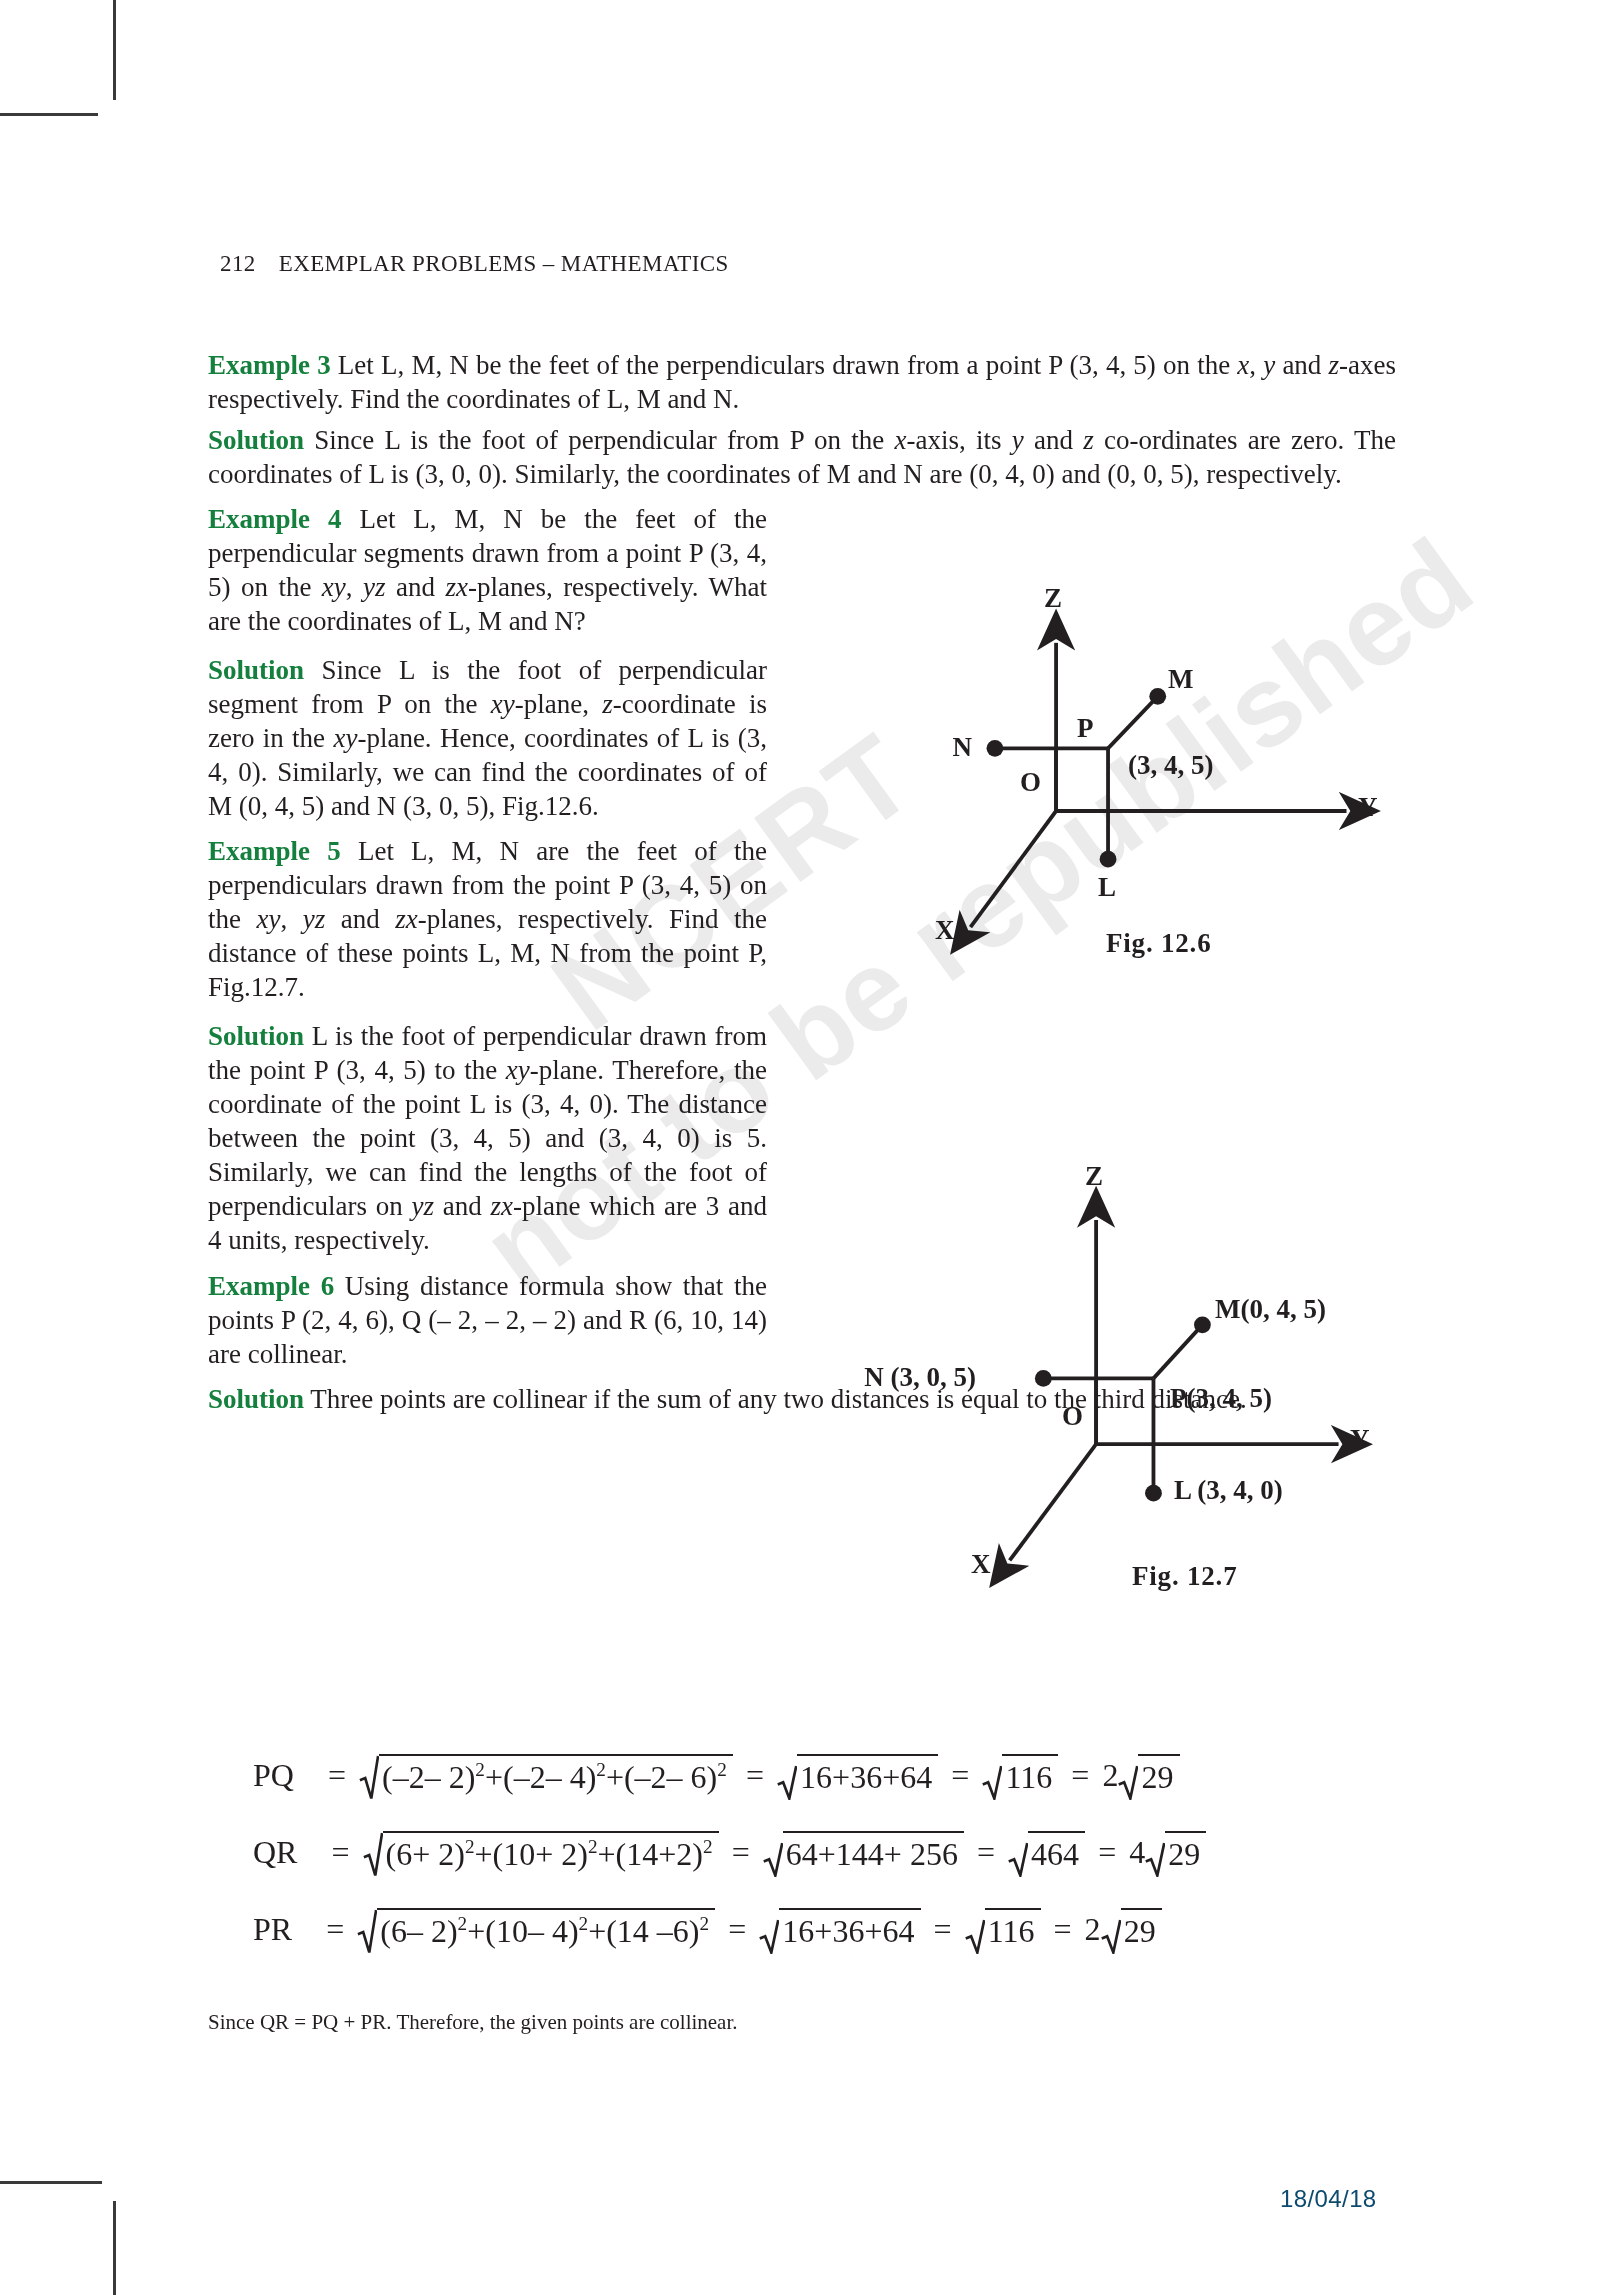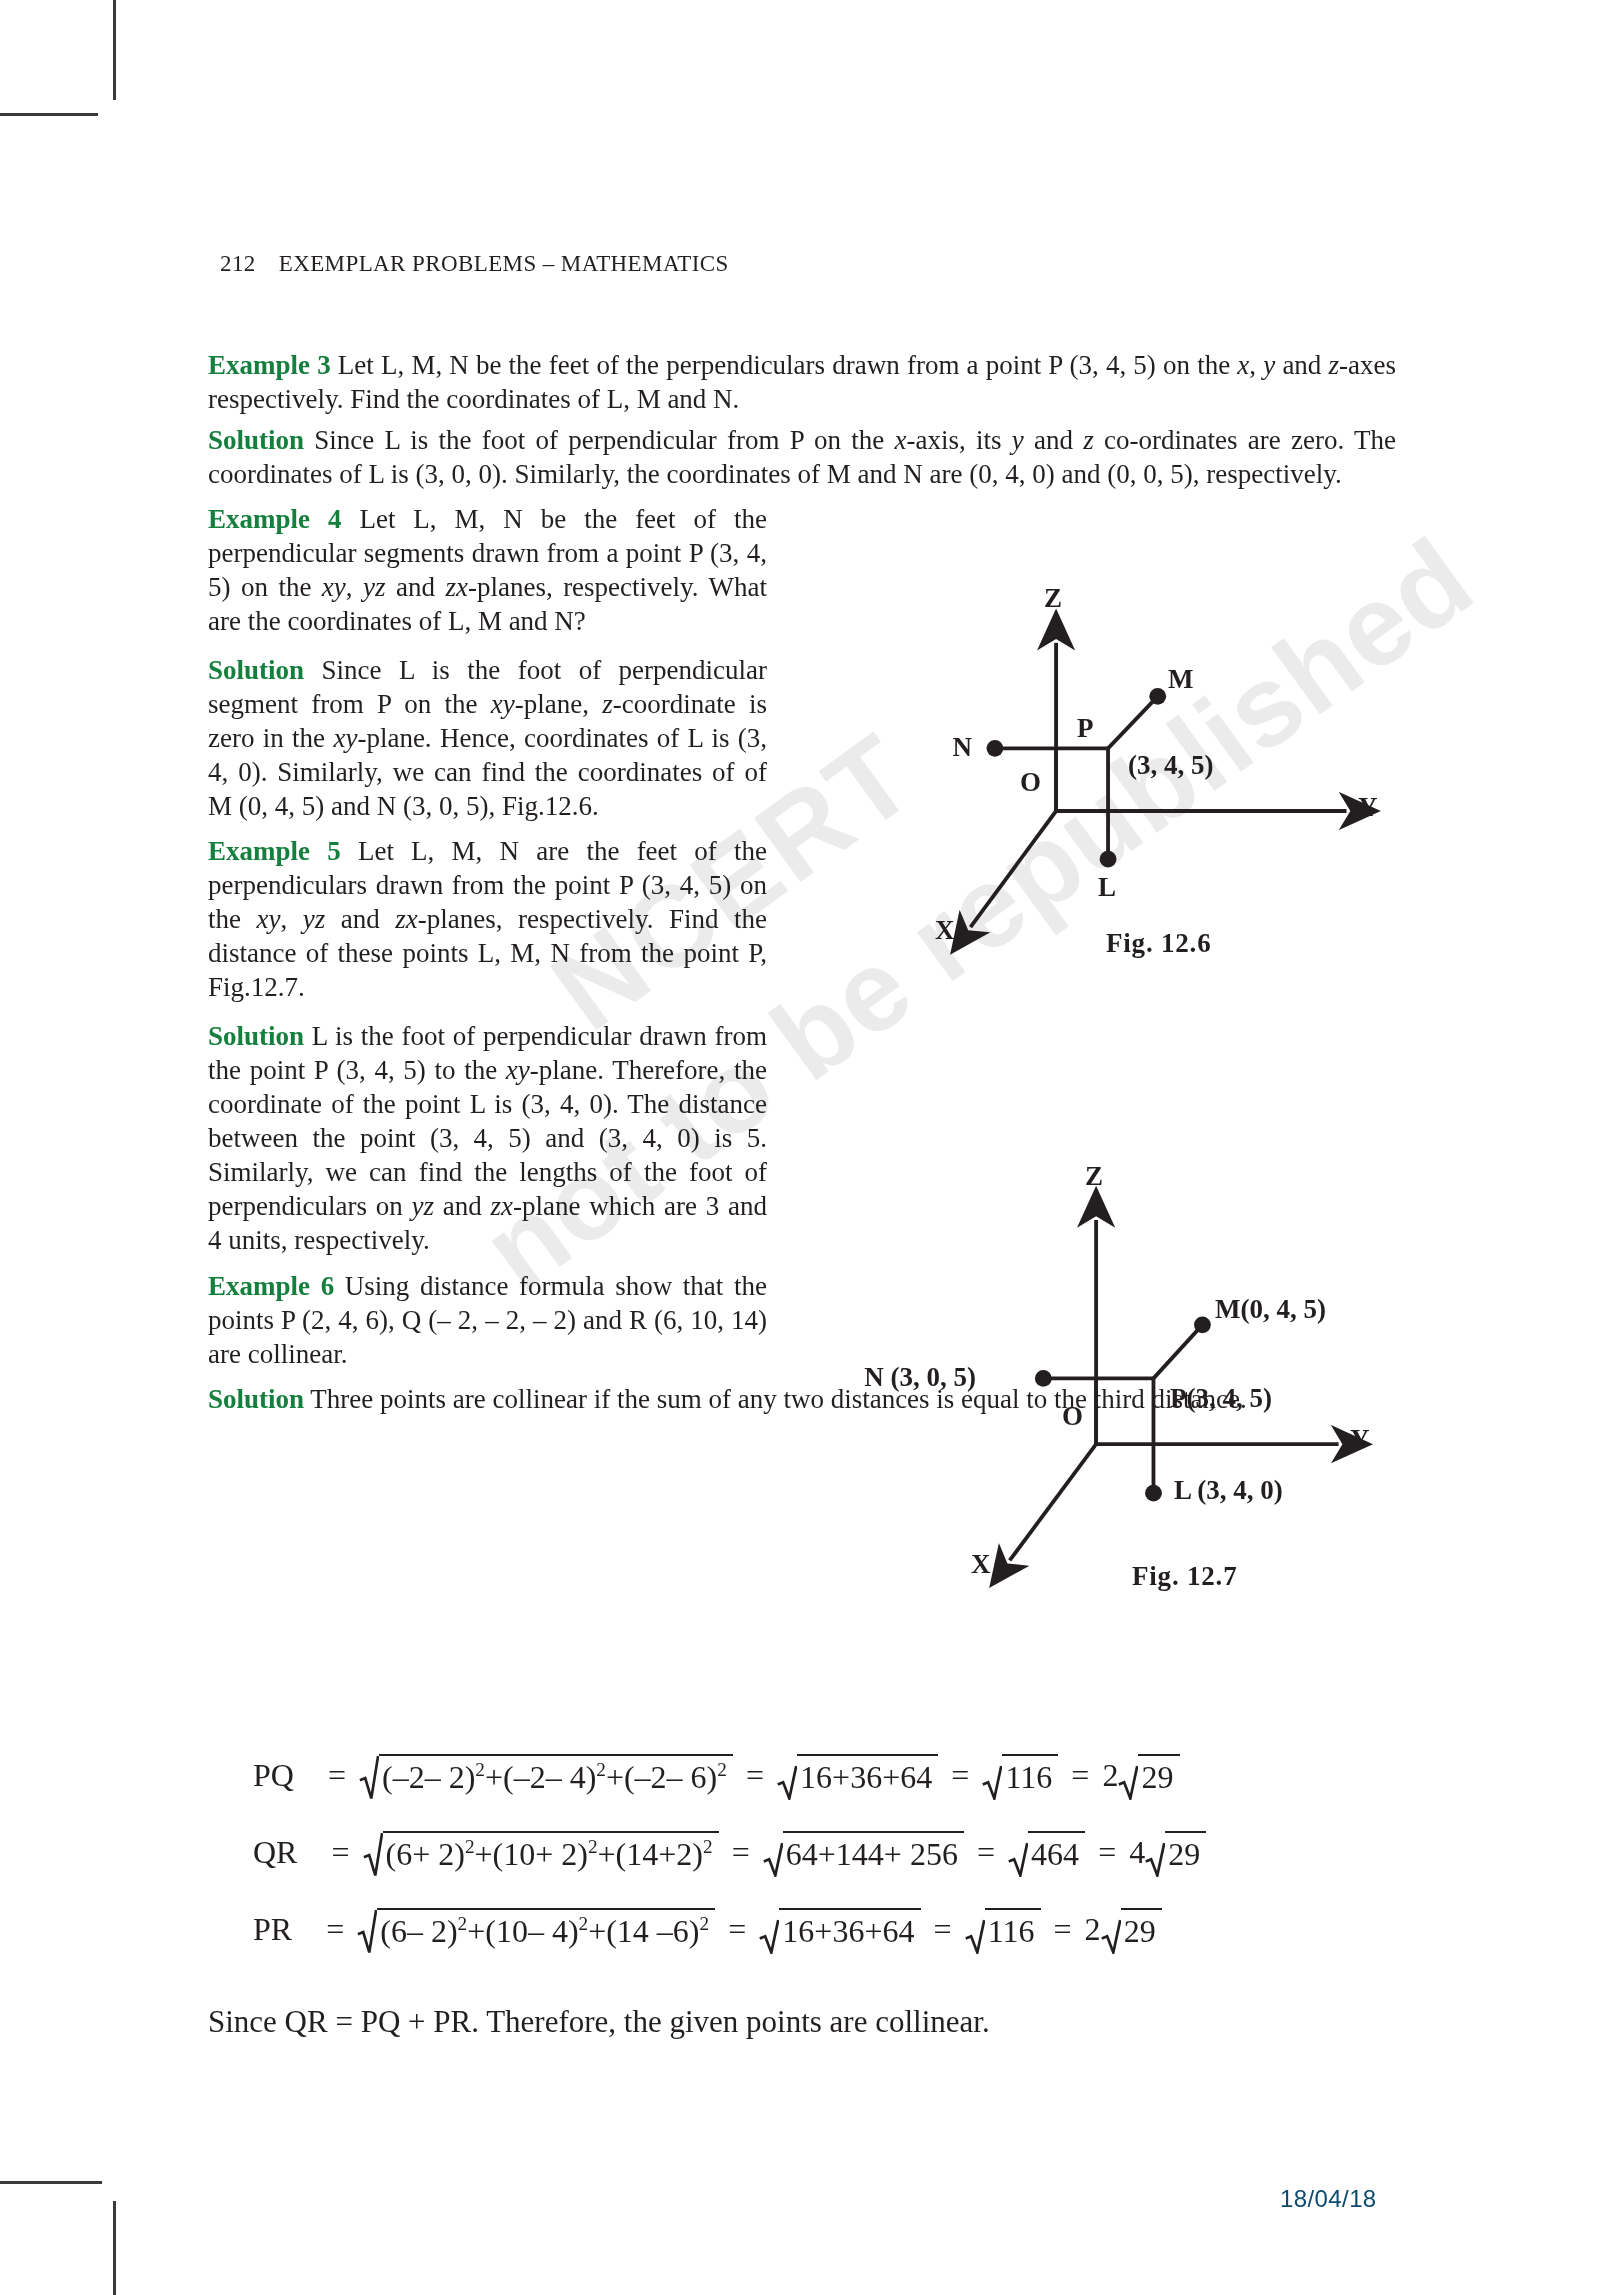--- a/index.html
+++ b/index.html
@@ -378,16 +378,16 @@
       <span class="tick">
         <svg width="20" height="37" viewBox="0 0 26 48">
             <path d="M1,28 L8,25 L16,46 L25,4" stroke="#231f20" stroke-width="3.5" fill="none"></path>
           </svg>
       </span>
       <span class="body">29</span>
     </span>
   </div>
 </div>
 
-<div style="position:absolute; left:208px; top:2005px; width:1194px; font-size:31px; line-height:34px;">Since QR = PQ + PR. Therefore, the given points are collinear.</div>
+<div style="position:absolute; left:208px; top:2005px; width:1194px; font-size:21px; line-height:34px;">Since QR = PQ + PR. Therefore, the given points are collinear.</div>
 
 <div class="footer-date">18/04/18</div>
 
 
 </body></html>

